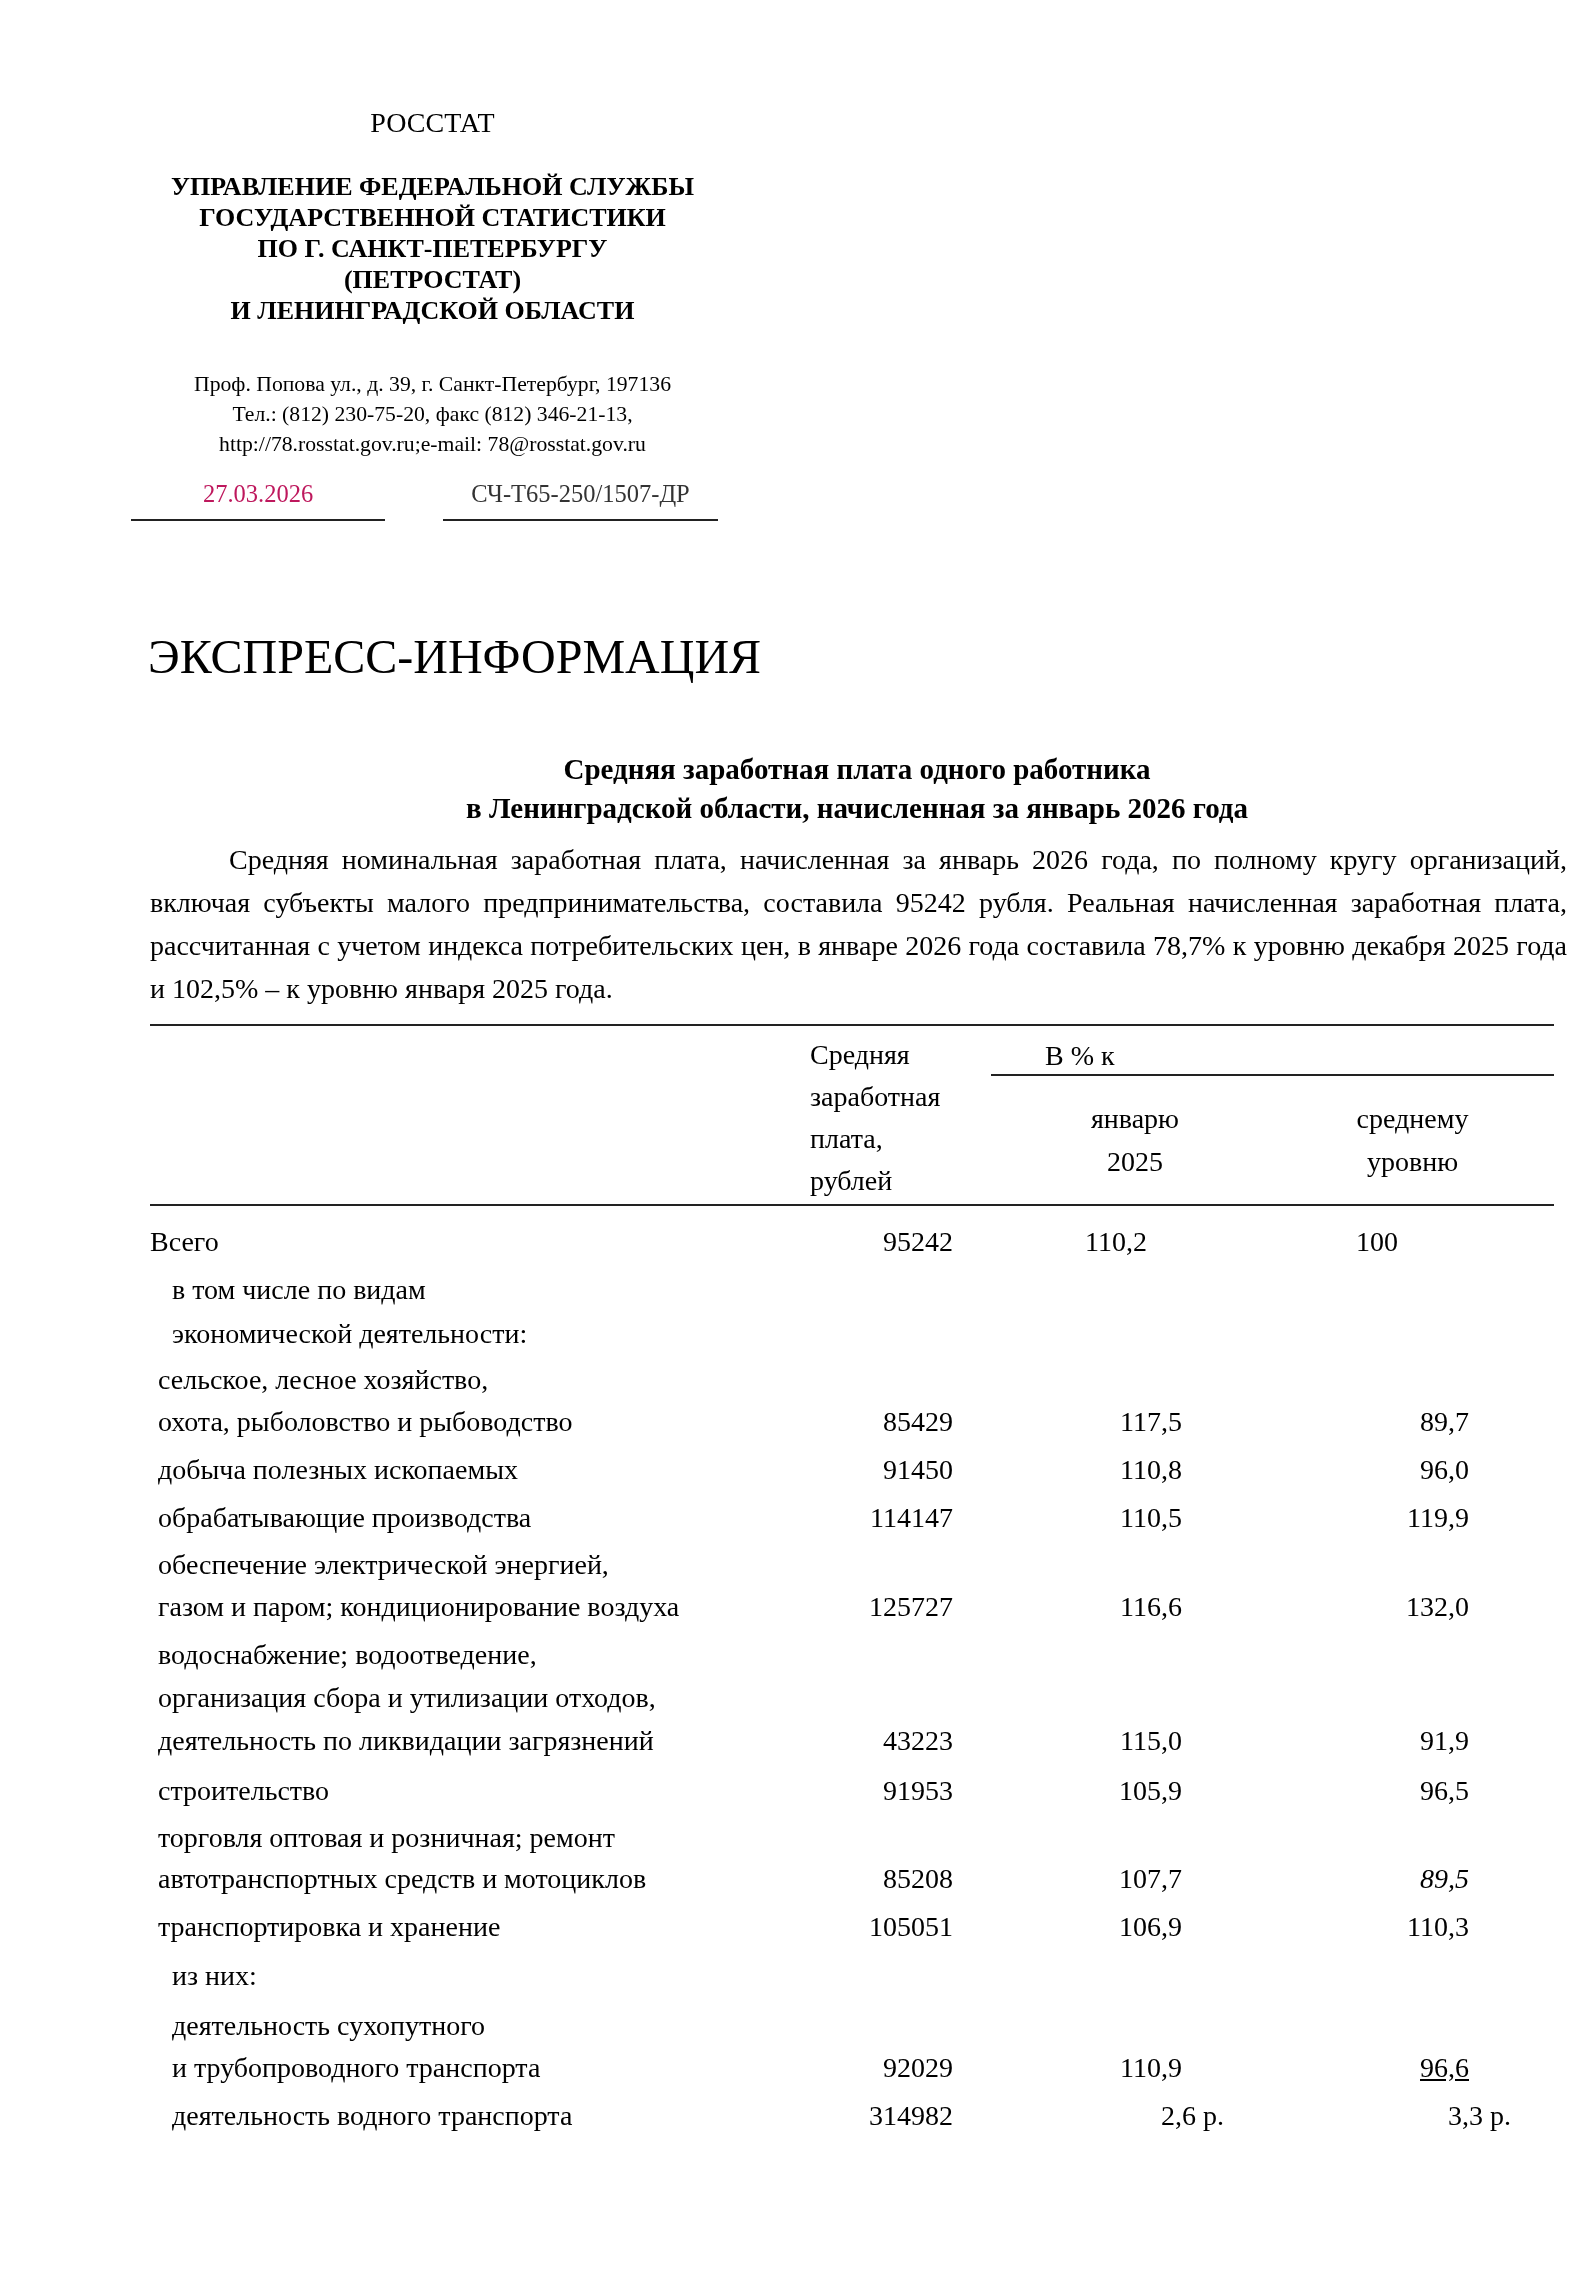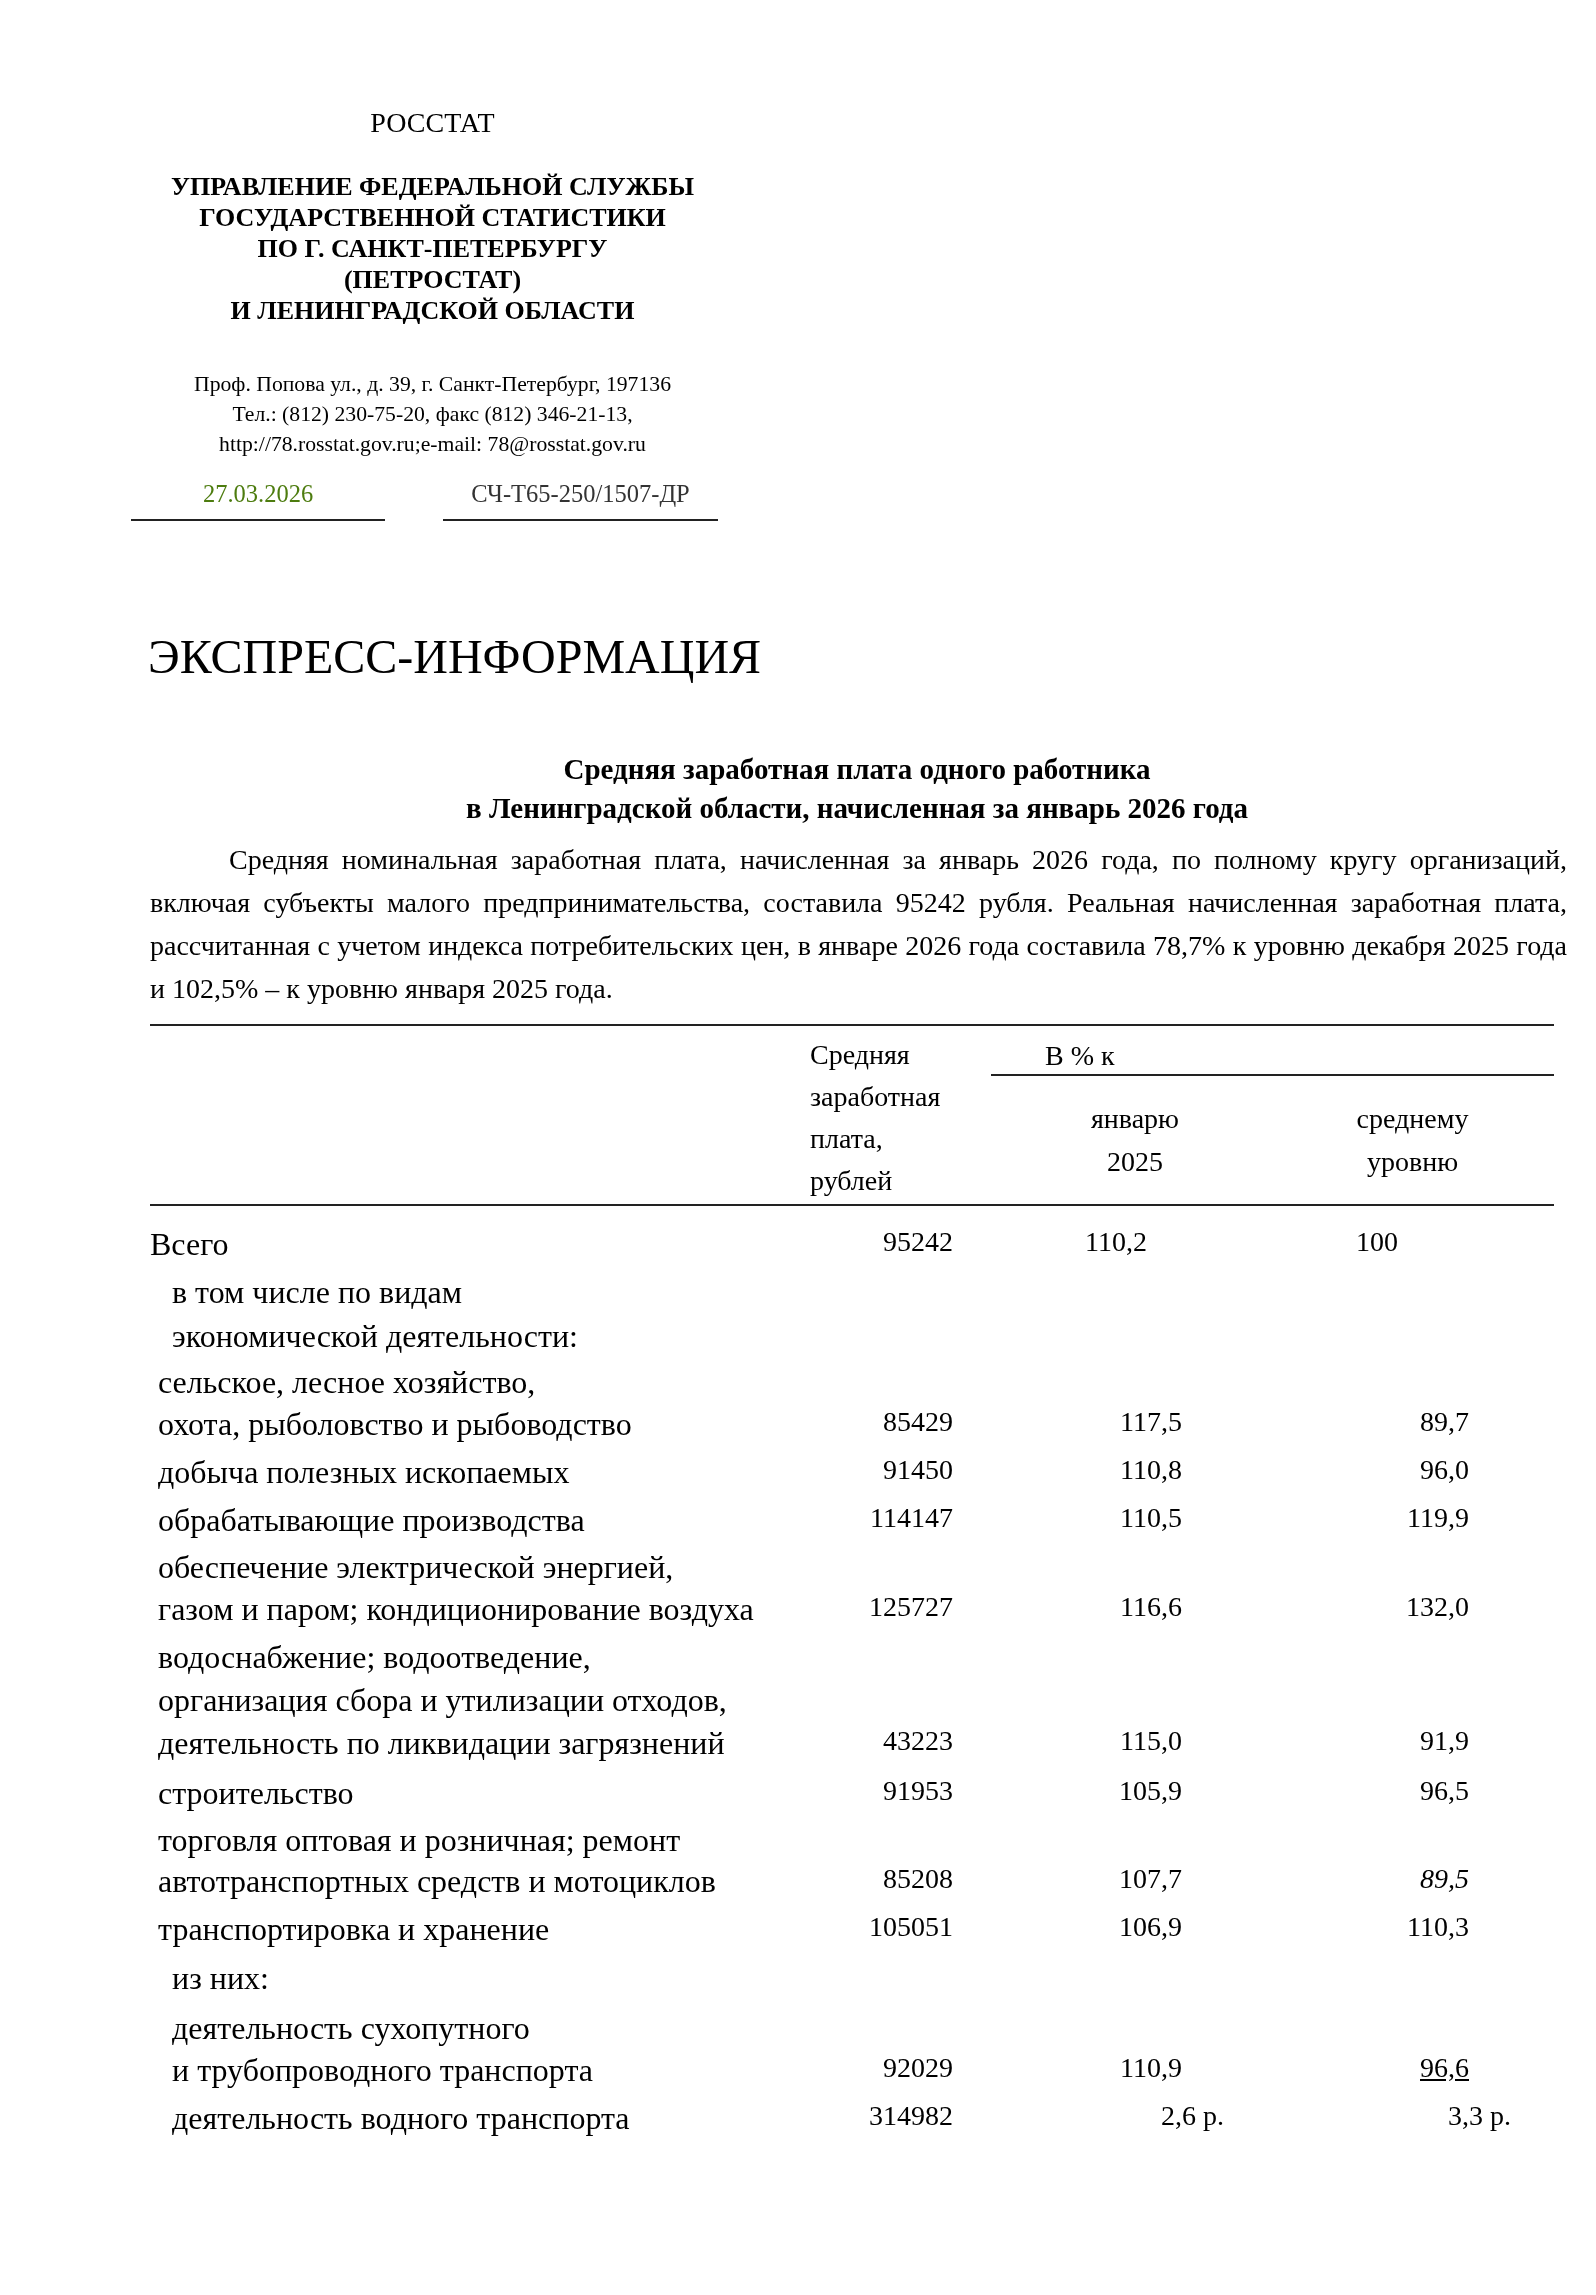--- a/index.html
+++ b/index.html
@@ -3,30 +3,30 @@
 <meta charset="utf-8">
 <style>
   html, body { margin: 0; padding: 0; background: #ffffff; }
   body { width: 1597px; height: 2296px; position: relative; overflow: hidden;
          font-family: "Liberation Serif", "DejaVu Serif", serif; color: #000; }
   .abs { position: absolute; white-space: nowrap; }
   .letterhead { position: absolute; left: 122px; width: 621px; text-align: center; }
   .lh-agency { top: 107px; font-size: 28px; }
   .lh-dept { top: 171px; font-size: 26px; font-weight: bold; line-height: 31px; }
   .lh-addr { top: 369px; font-size: 21.7px; line-height: 30px; }
-  .lh-date { left: 131px; width: 254px; top: 480px; font-size: 24.5px; color: #4d7c0f; text-align: center; }
+  .lh-date { left: 131px; width: 254px; top: 480px; font-size: 24.5px; color: #be185d; text-align: center; }
   .lh-ref { left: 443px; width: 275px; top: 480px; font-size: 24.5px; color: #333; text-align: center; }
   .rule { position: absolute; height: 1.9px; background: #222; }
   .express { left: 148px; top: 629px; font-size: 48px; letter-spacing: 0px; }
   .title { position: absolute; left: 132px; width: 1450px; top: 750px; text-align: center;
            font-weight: bold; font-size: 29px; line-height: 39px; }
   .para { position: absolute; left: 150px; width: 1417px; top: 838px; font-size: 28px;
           line-height: 43px; text-align: justify; text-indent: 79px; }
   .th { position: absolute; font-size: 28px; line-height: 43px; }
-  .row-label { position: absolute; font-size: 32px; white-space: nowrap; }
+  .row-label { position: absolute; font-size: 28px; white-space: nowrap; }
   .num { position: absolute; font-size: 28px; text-align: right; white-space: nowrap; }
   .c1 { left: 800px; width: 153px; }
   .c2 { left: 1017px; width: 198px; text-align: center; }
   .c3 { left: 1337px; width: 132px; }
   .c2r { left: 1055px; width: 127px; }
 </style>
 </head>
 <body>
 
 <div class="letterhead lh-agency">РОССТАТ</div>

